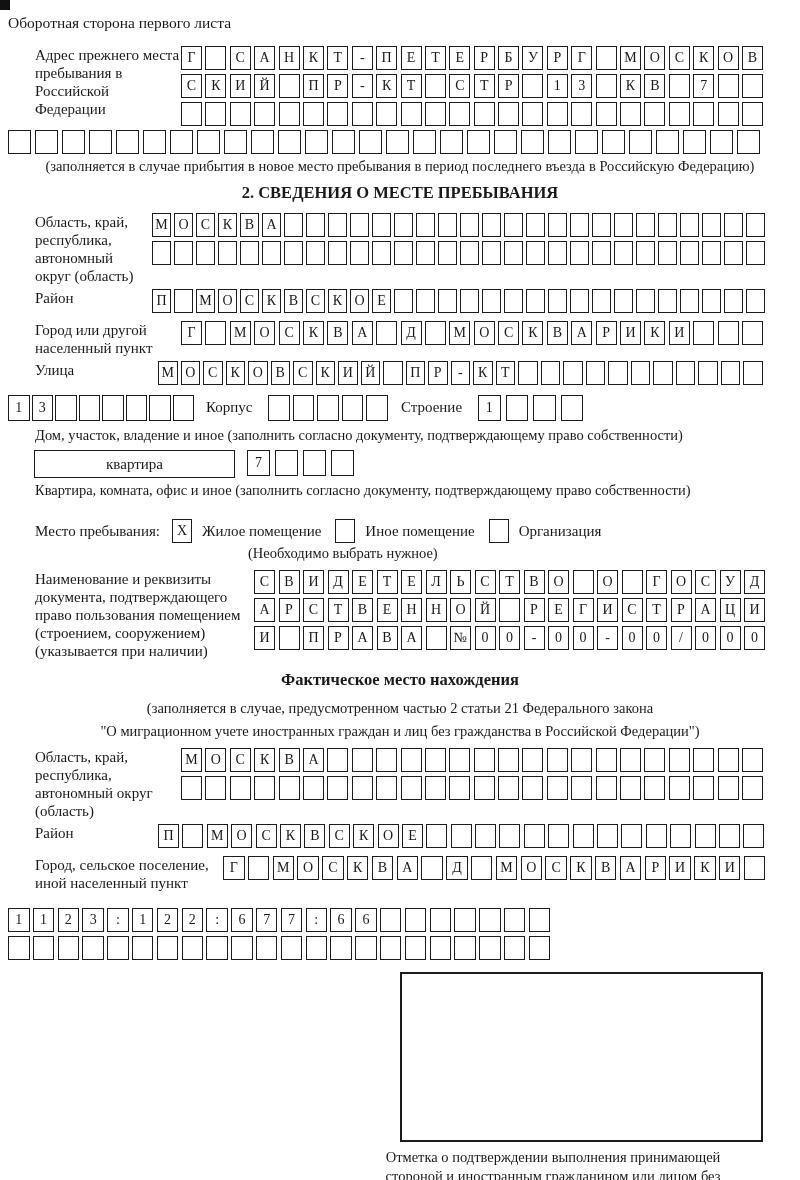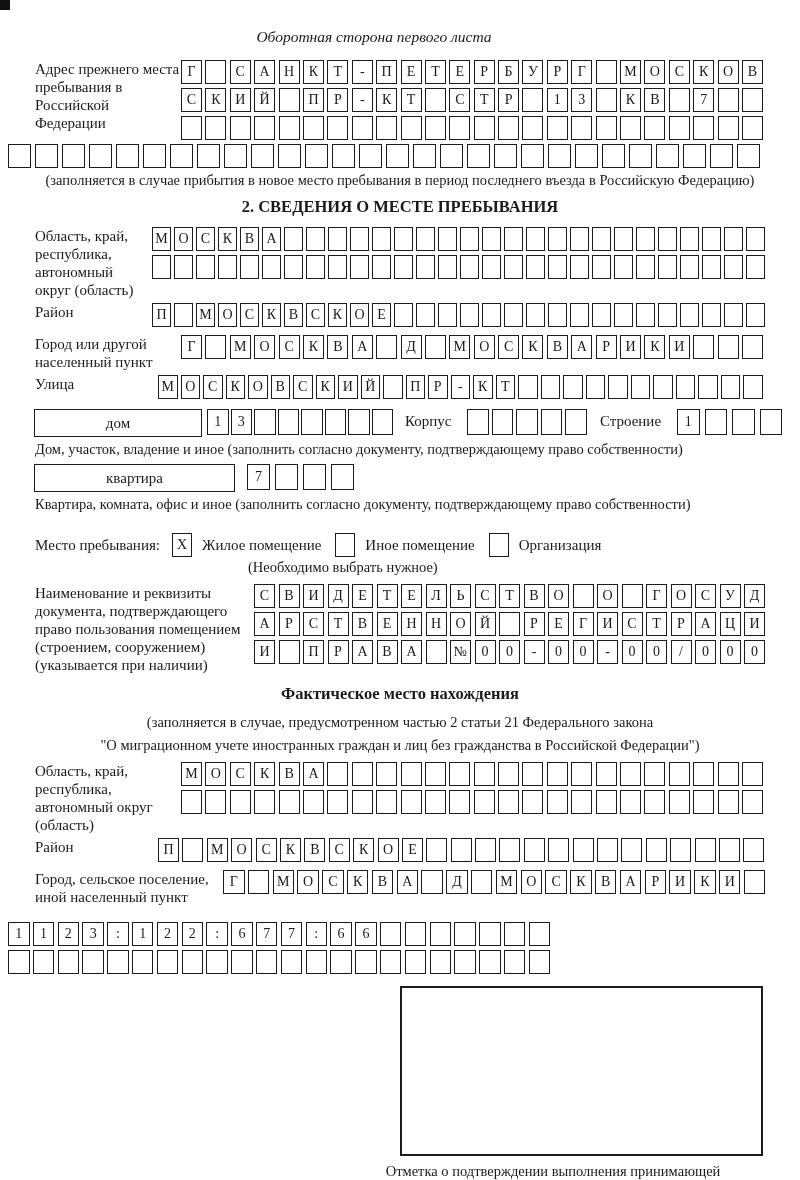--- a/index.html
+++ b/index.html
@@ -9,21 +9,21 @@
     margin:0 auto;
     background:#fff;
     color:#1a1a1a;
     font-family:"Liberation Serif","DejaVu Serif",serif;
     font-size:15px;
     overflow:hidden;
     box-sizing:border-box;
     padding:0 8px;
   }
   .corner-artifact{position:absolute;left:0;top:0;width:10px;height:10px;background:#111;}
-  .corner-note{margin-top:28px;text-align:center;padding-right:52px;font-size:15.5px;font-style:italic;}
+  .corner-note{margin-top:14px;text-align:left;padding-right:52px;font-size:15.5px;}
 
   .frow{display:flex;align-items:flex-start;}
   .flabel{box-sizing:border-box;padding-left:27px;line-height:18px;flex-shrink:0;}
 
   .grid{display:flex;flex-wrap:nowrap;margin-bottom:4px;}
   .cell{
     box-sizing:border-box;
     display:inline-flex;align-items:center;justify-content:center;
     border:1.5px solid #1c1c1c;background:#fff;
     height:24px;font-size:14px;line-height:1;flex-shrink:0;
@@ -365,21 +365,20 @@
         <span class="cell"></span>
         <span class="cell"></span>
         <span class="cell"></span>
         <span class="cell"></span>
         <span class="cell"></span>
         <span class="cell"></span>
       </div>
   </div>
 
   <div class="frow mt6">
-    <div class="namebox dom-box">дом</div>
     <div class="grid g-dom">
         <span class="cell">1</span>
         <span class="cell">3</span>
         <span class="cell"></span>
         <span class="cell"></span>
         <span class="cell"></span>
         <span class="cell"></span>
         <span class="cell"></span>
         <span class="cell"></span>
       </div>

